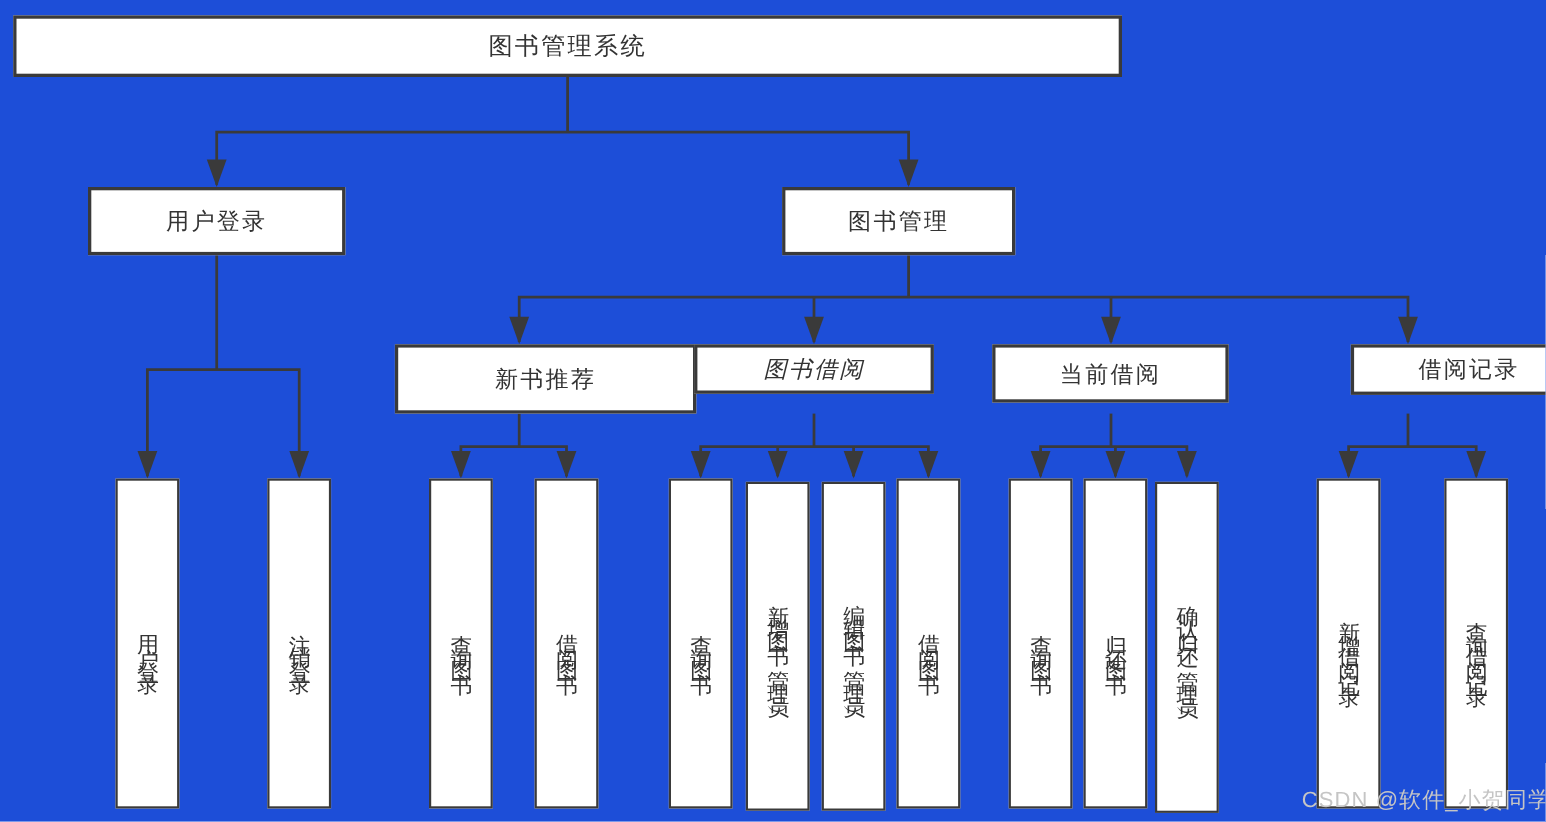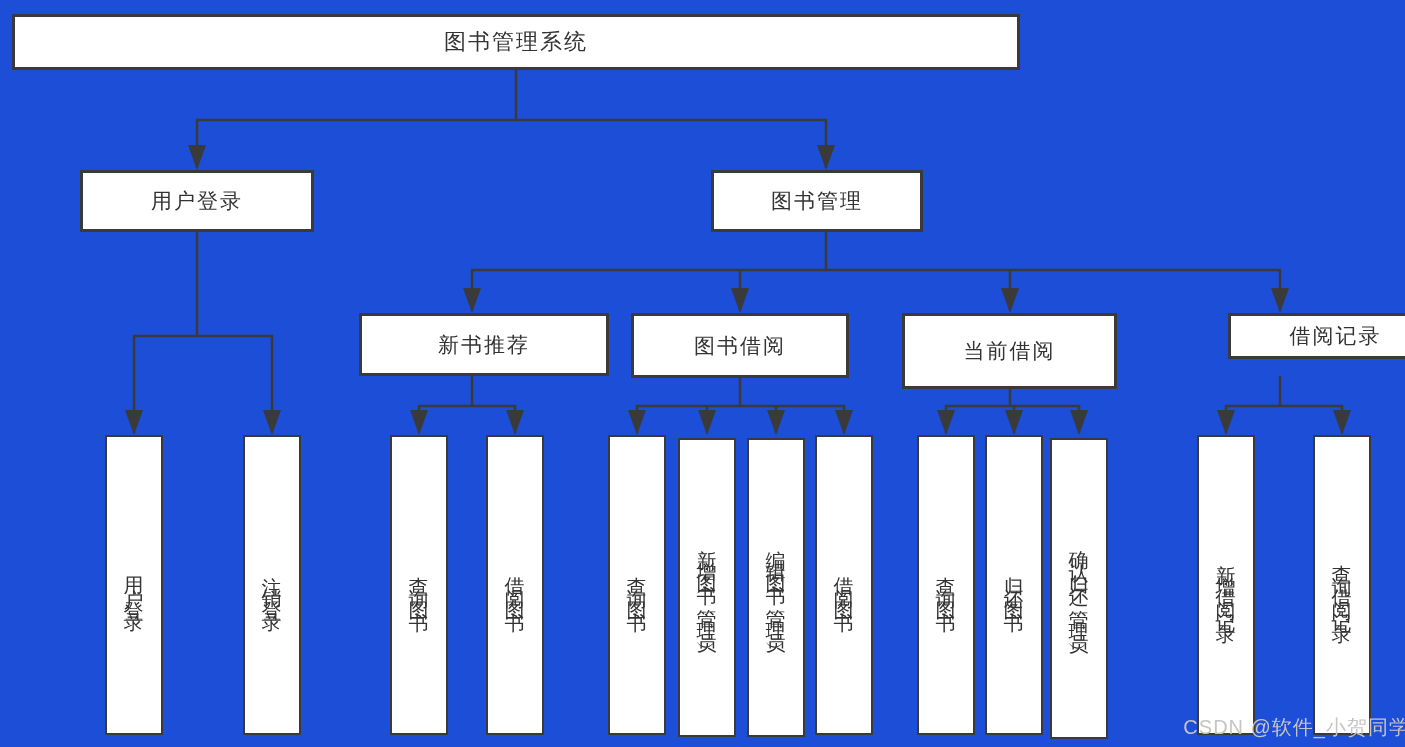--- a/index.html
+++ b/index.html
@@ -118,27 +118,27 @@
     <span>图书管理系统</span>
   </div>
 
   <div class="box lvl-box" style="left:80px; top:170px; width:234px; height:62px;">
     <span>用户登录</span>
   </div>
   <div class="box lvl-box" style="left:711px; top:170px; width:212px; height:62px;">
     <span>图书管理</span>
   </div>
 
-  <div class="box lvl-box" style="left:359px; top:313px; width:250px; height:63px;">
+  <div class="box lvl-box" style="left:359px; top:313px; width:274px; height:63px;">
     <span>新书推荐</span>
   </div>
-  <div class="box lvl-box" style="left:631px; top:313px; width:218px; height:65px;">
+  <div class="box lvl-box" style="left:631px; top:313px; width:218px; height:45px;font-style:italic;">
     <span>图书借阅</span>
   </div>
-  <div class="box lvl-box" style="left:902px; top:313px; width:215px; height:76px;">
+  <div class="box lvl-box" style="left:902px; top:313px; width:215px; height:53px;">
     <span>当前借阅</span>
   </div>
   <div class="box lvl-box" style="left:1228px; top:313px; width:215px; height:46px;">
     <span>借阅记录</span>
   </div>
 
   <div class="box leaf-box" style="left:105px; top:435px; width:58px; height:300px;">
     <span class="vtext">用户登录</span>
   </div>
   <div class="box leaf-box" style="left:243px; top:435px; width:58px; height:300px;">

